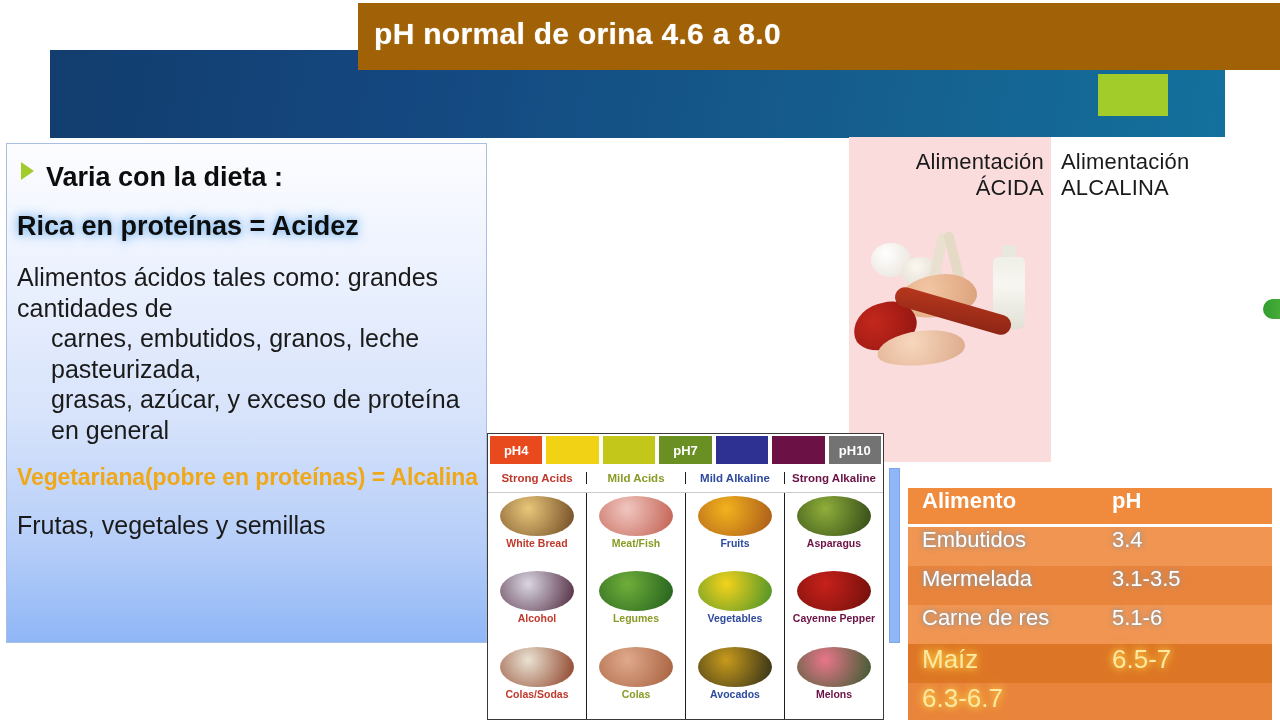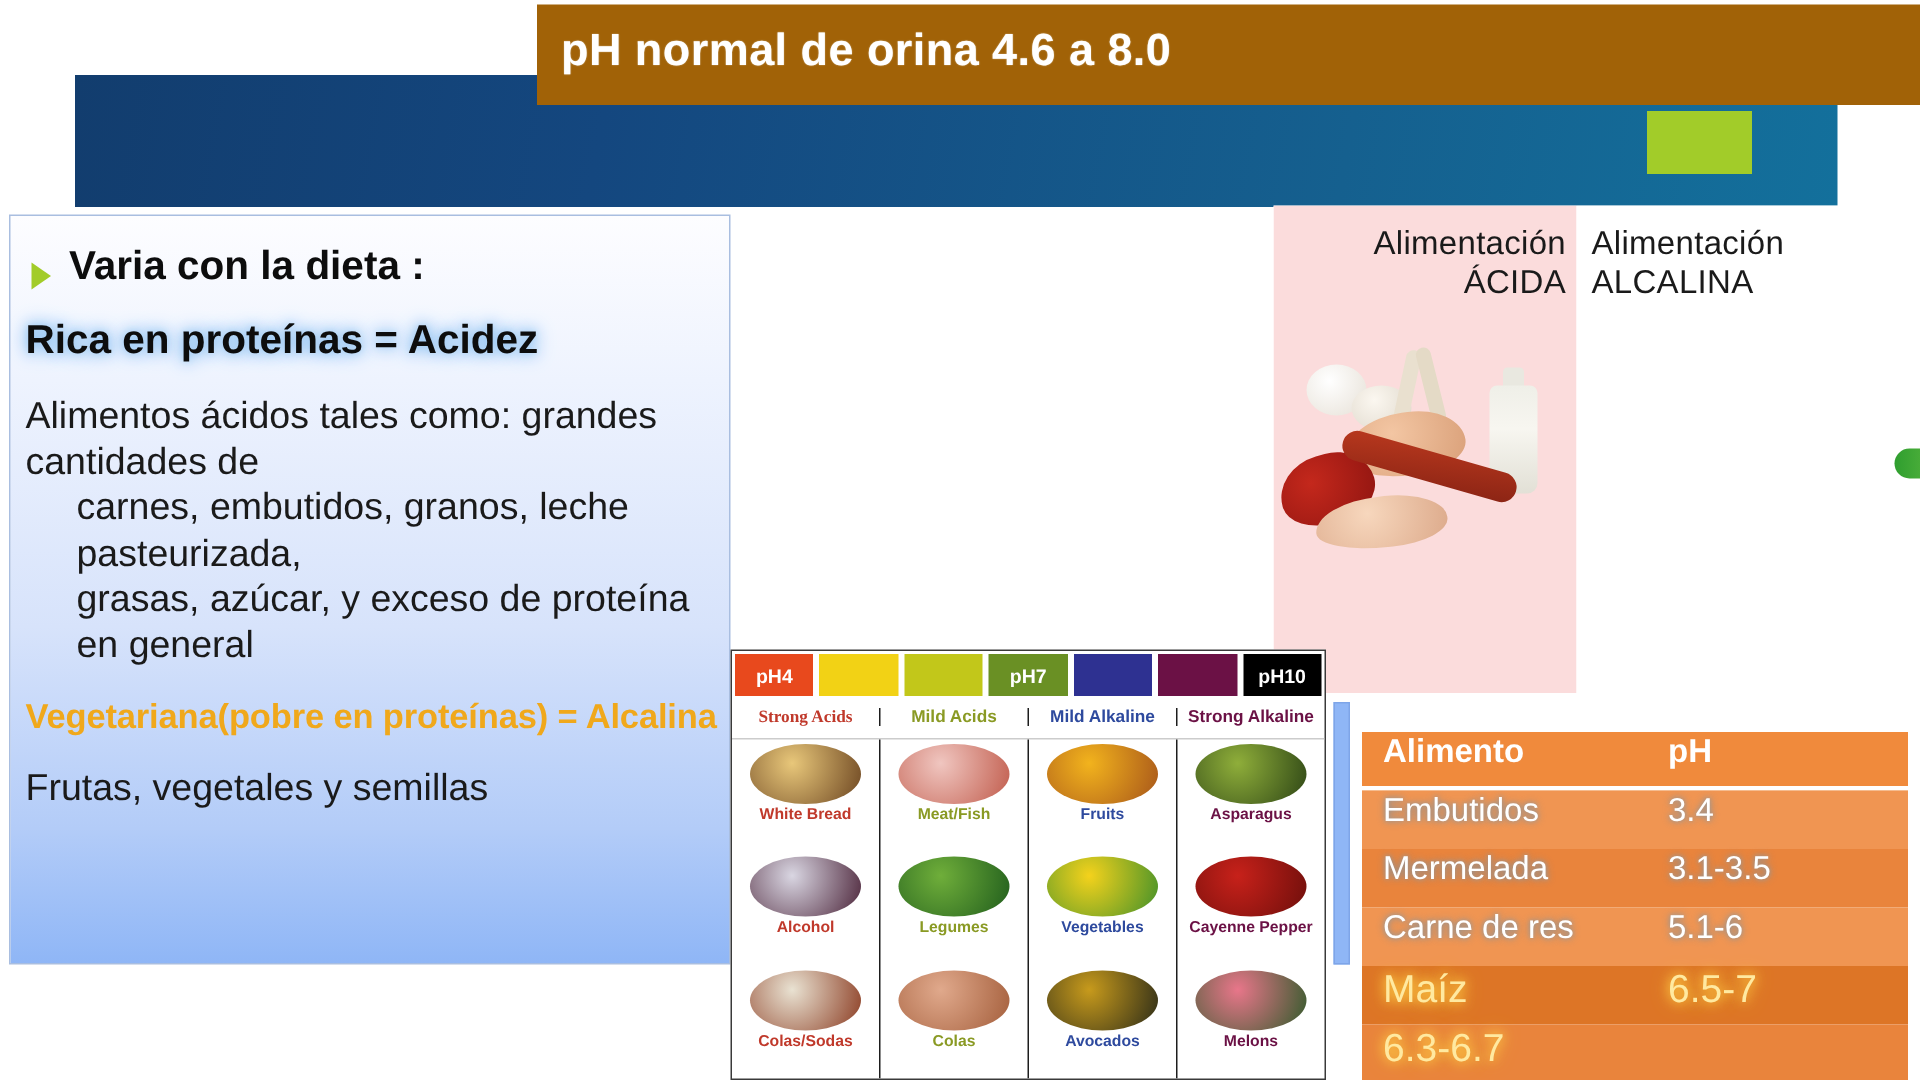--- a/index.html
+++ b/index.html
@@ -68,21 +68,21 @@
     border: 1px solid #a9bee0;
     box-sizing: border-box;
     padding: 14px 10px 0 8px;
   }
   .line {
     color: #111111;
     white-space: nowrap;
   }
   #bullet-row {
     display: flex;
-    align-items: flex-end;
+    align-items: flex-start;
     margin: 4px 0 0 6px;
   }
   #bullet-triangle {
     width: 0; height: 0;
     border-left: 13px solid #a2cc29;
     border-top: 9px solid transparent;
     border-bottom: 9px solid transparent;
     margin-right: 12px;
   }
   #heading-1 {
@@ -405,24 +405,24 @@
 <div id="divider-strip"></div>
 
 <div id="ph-chart">
   <div id="ph-swatch-row">
       <div class="ph-swatch" style="background: rgb(232, 73, 29);">pH4</div>
       <div class="ph-swatch" style="background: rgb(242, 210, 21);"></div>
       <div class="ph-swatch" style="background: rgb(194, 199, 26);"></div>
       <div class="ph-swatch" style="background: rgb(106, 144, 36);">pH7</div>
       <div class="ph-swatch" style="background: rgb(46, 49, 145);"></div>
       <div class="ph-swatch" style="background: rgb(107, 17, 69);"></div>
-      <div class="ph-swatch" style="background: #000000;">pH10</div>
+      <div class="ph-swatch" style="background: #737373;">pH10</div>
     </div>
   <div id="ph-cat-row">
-      <div class="ph-cat" style="color: rgb(192, 57, 43); font-family: Liberation Serif, serif;">Strong Acids</div>
+      <div class="ph-cat" style="color: rgb(192, 57, 43);">Strong Acids</div>
       <div class="ph-cat" style="color: rgb(138, 154, 36);">Mild Acids</div>
       <div class="ph-cat" style="color: rgb(46, 74, 158);">Mild Alkaline</div>
       <div class="ph-cat" style="color: rgb(107, 17, 69);">Strong Alkaline</div>
     </div>
   <div id="ph-body">
       <div class="ph-col">
         <div class="ph-cell">
           <div class="ph-thumb" style="background: radial-gradient(circle at 38% 32%, rgb(232, 199, 122), rgb(107, 68, 32));"></div>
           <div class="ph-cell-label" style="color: rgb(192, 57, 43);">White Bread</div>
         </div>

